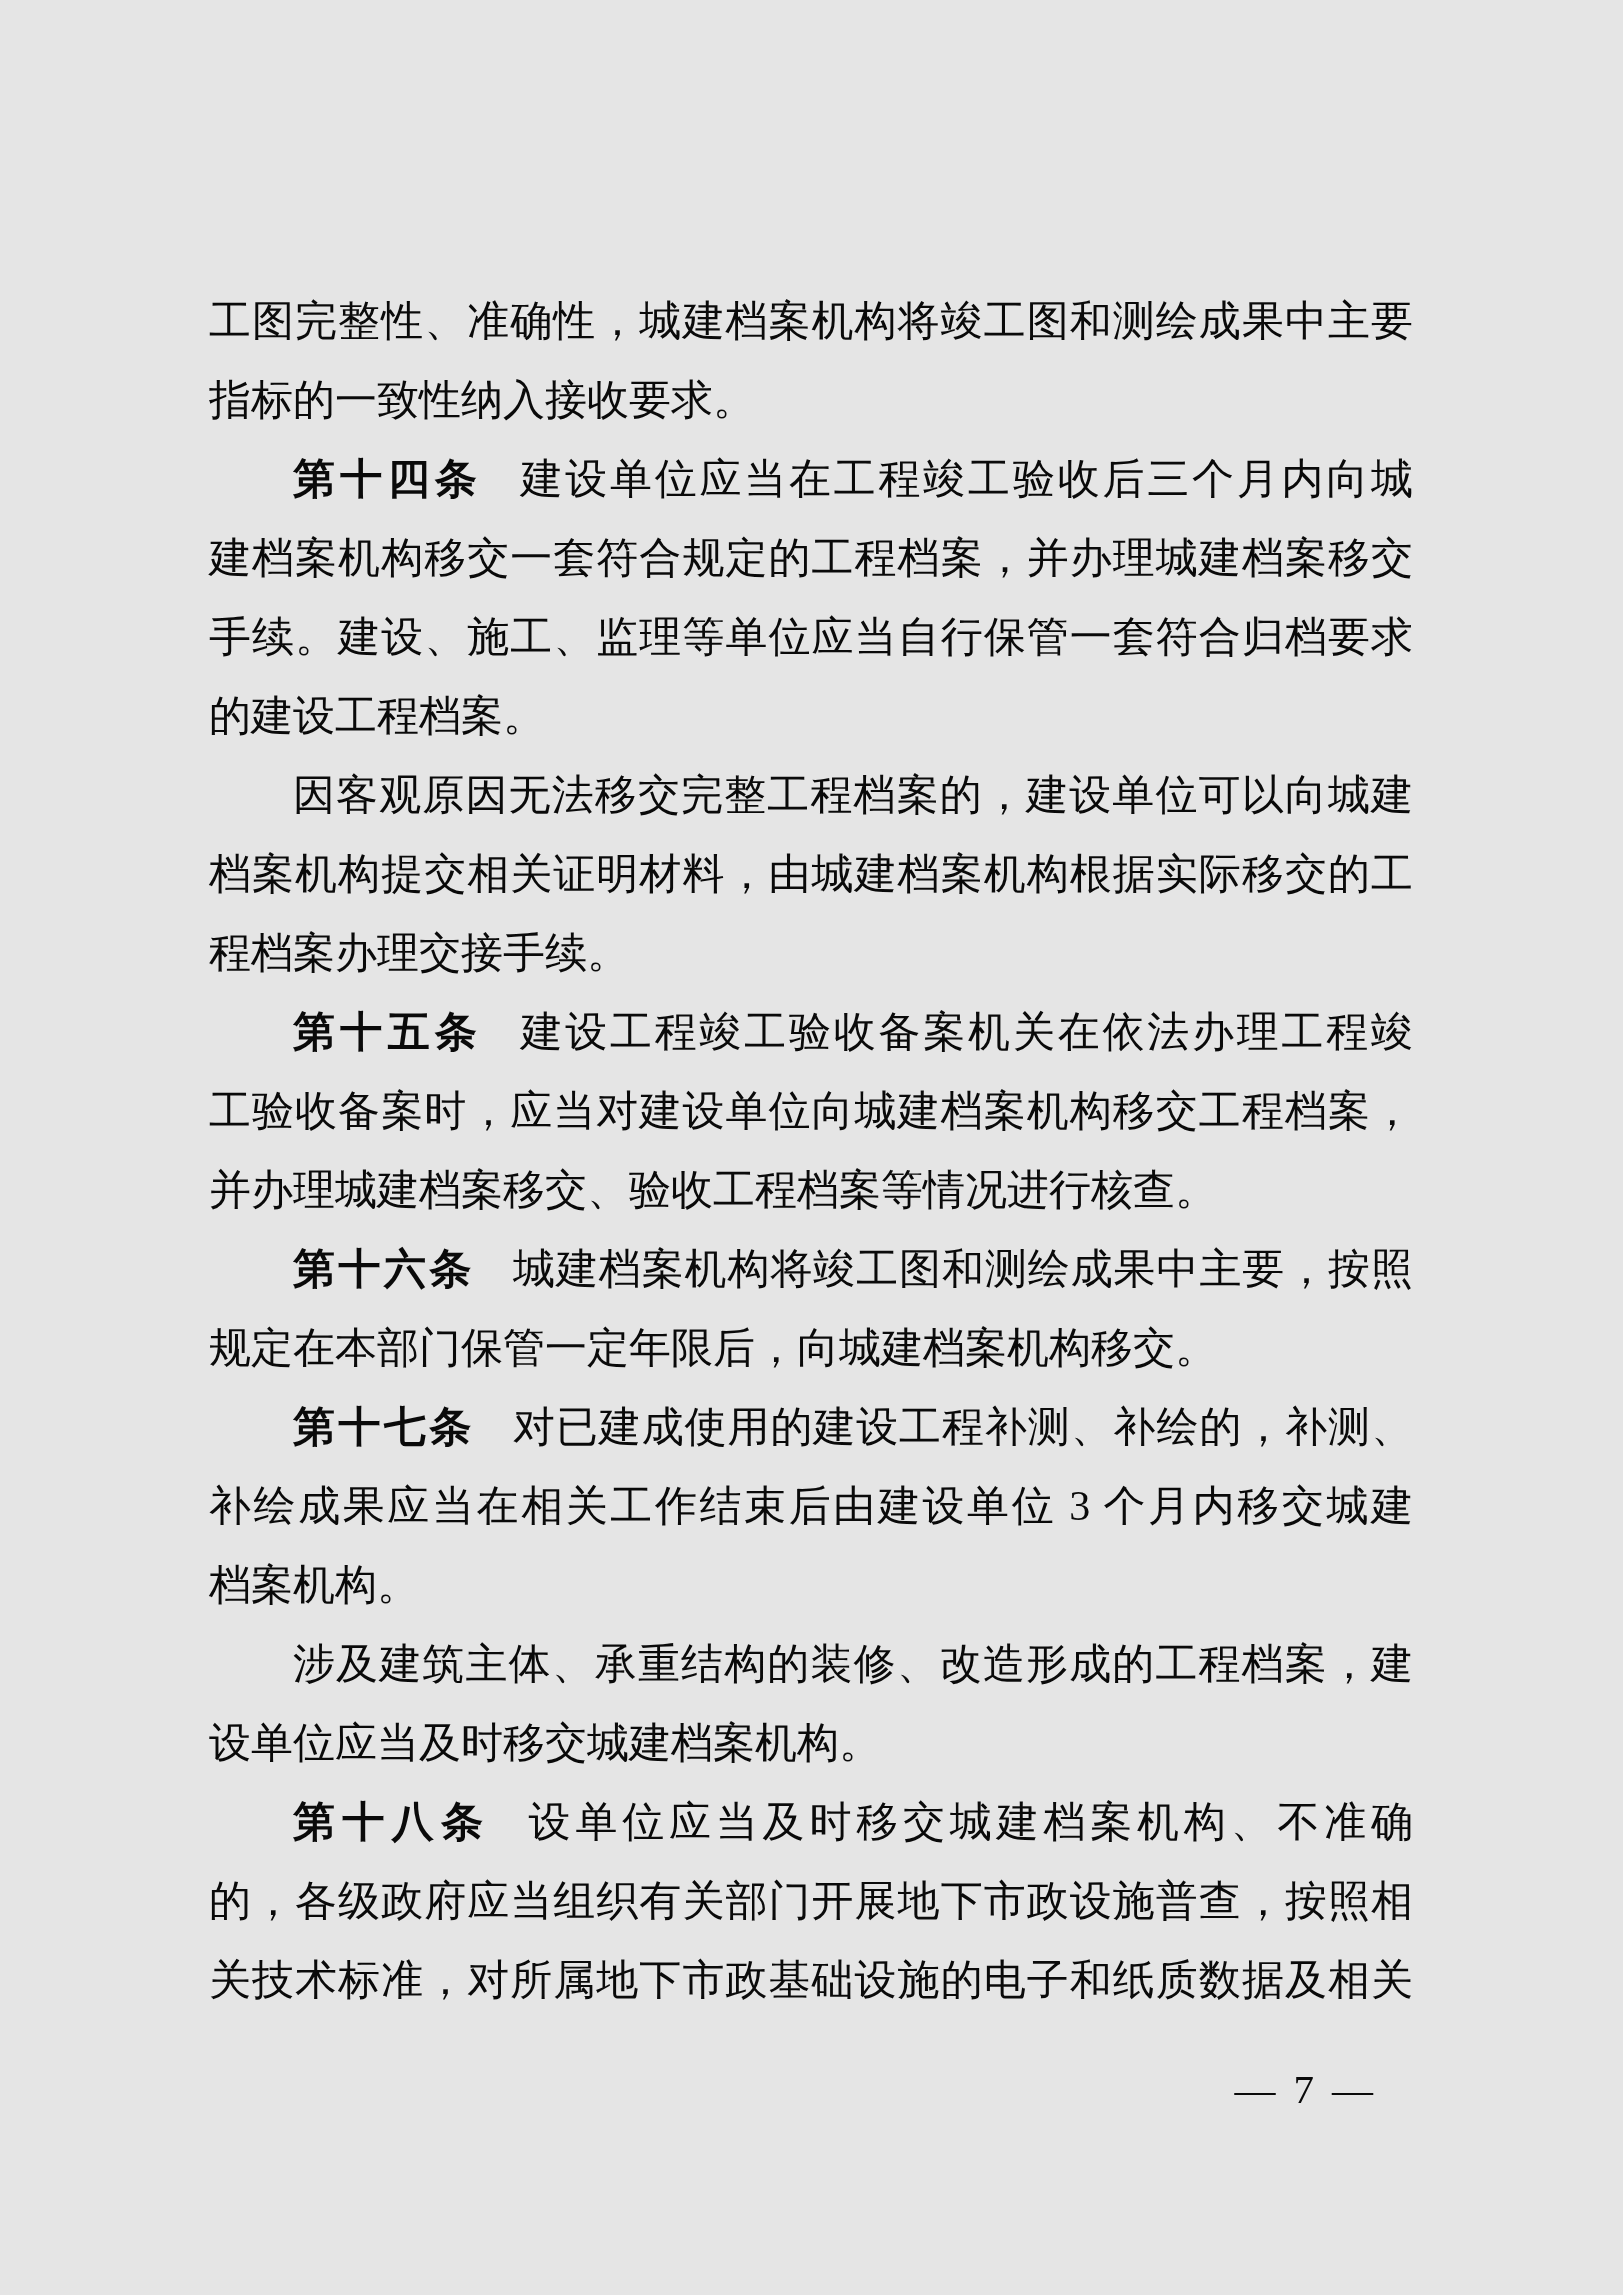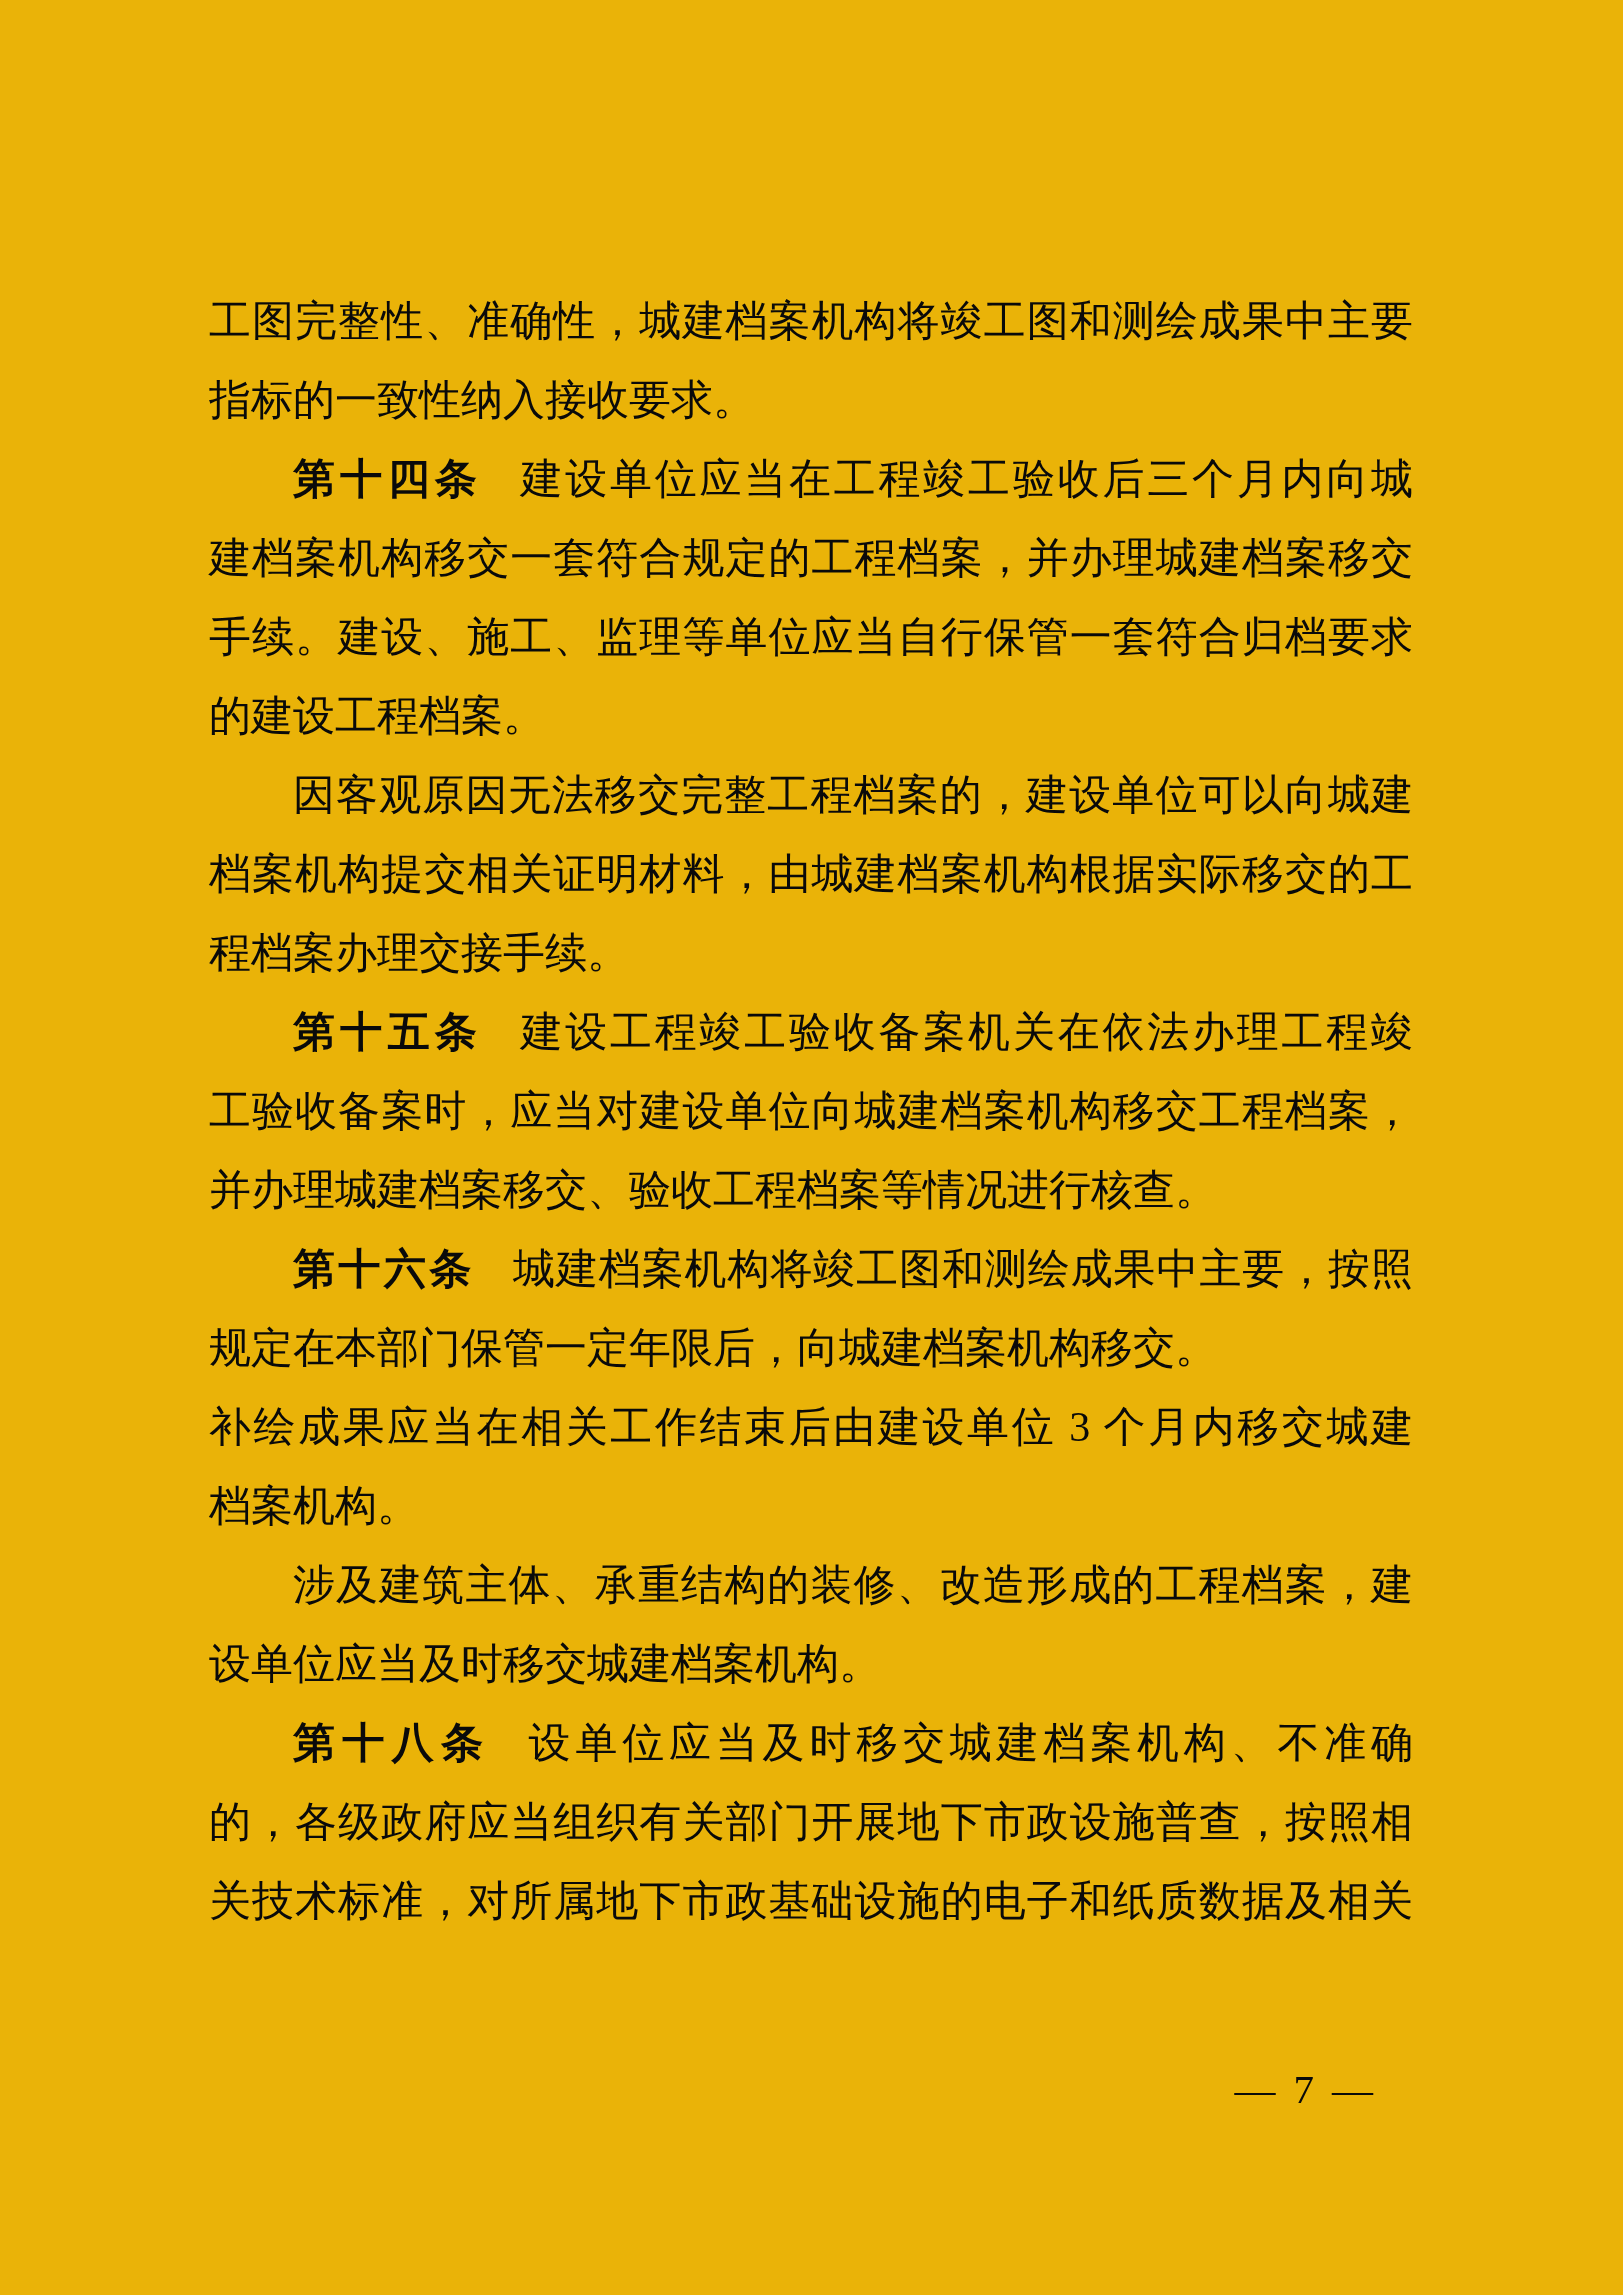--- a/index.html
+++ b/index.html
@@ -4,21 +4,21 @@
 <style>
   html, body {
     margin: 0;
     padding: 0;
     background: #ffffff;
   }
   .page {
     position: relative;
     width: 1623px;
     height: 2295px;
-    background: #eab308;
+    background: #e5e5e5;
     overflow: hidden;
     font-family: "Liberation Serif", "DejaVu Serif", serif;
     color: #0a0a0a;
   }
   .text-block {
     position: absolute;
     left: 209px;
     top: 282px;
     width: 1204px;
     font-size: 42px;
@@ -64,20 +64,21 @@
       <div class="line fill"><span>手续。建设、施工、监理等单位应当自行保管一套符合归档要求</span></div>
       <div class="line"><span>的建设工程档案。</span></div>
       <div class="line indent fill"><span>因客观原因无法移交完整工程档案的，建设单位可以向城建</span></div>
       <div class="line fill"><span>档案机构提交相关证明材料，由城建档案机构根据实际移交的工</span></div>
       <div class="line"><span>程档案办理交接手续。</span></div>
       <div class="line indent fill"><span class="article-no">第十五条</span><span>建设工程竣工验收备案机关在依法办理工程竣</span></div>
       <div class="line fill"><span>工验收备案时，应当对建设单位向城建档案机构移交工程档案，</span></div>
       <div class="line"><span>并办理城建档案移交、验收工程档案等情况进行核查。</span></div>
       <div class="line indent fill"><span class="article-no">第十六条</span><span>城建档案机构将竣工图和测绘成果中主要，按照</span></div>
       <div class="line"><span>规定在本部门保管一定年限后，向城建档案机构移交。</span></div>
+      <div class="line indent fill"><span class="article-no">第十七条</span><span>对已建成使用的建设工程补测、补绘的，补测、</span></div>
       <div class="line fill"><span>补绘成果应当在相关工作结束后由建设单位 3 个月内移交城建</span></div>
       <div class="line"><span>档案机构。</span></div>
       <div class="line indent fill"><span>涉及建筑主体、承重结构的装修、改造形成的工程档案，建</span></div>
       <div class="line"><span>设单位应当及时移交城建档案机构。</span></div>
       <div class="line indent fill"><span class="article-no">第十八条</span><span>设单位应当及时移交城建档案机构、不准确</span></div>
       <div class="line fill"><span>的，各级政府应当组织有关部门开展地下市政设施普查，按照相</span></div>
       <div class="line fill"><span>关技术标准，对所属地下市政基础设施的电子和纸质数据及相关</span></div>
     </div>
   <div class="page-number">— 7 —</div>
 </div>

